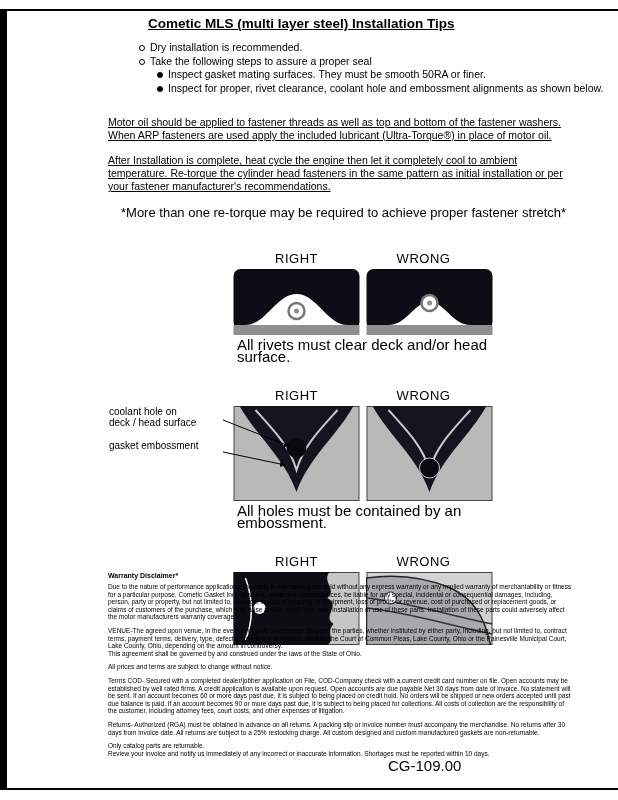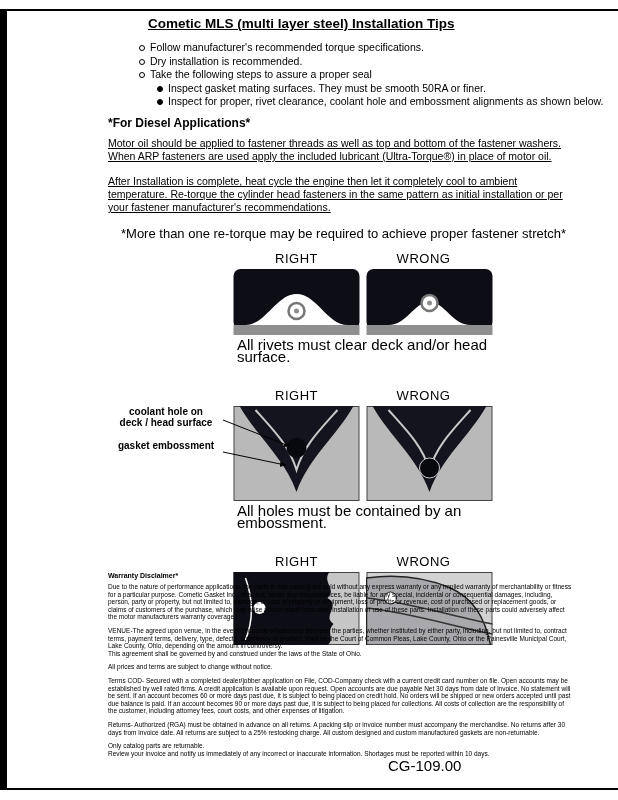--- a/index.html
+++ b/index.html
@@ -35,64 +35,59 @@
   .dnote { font-size: 13px; margin: 2px 0 0 13px; }
   
   .diagrams { position: absolute; left: 233px; top: 226px; width: 262px; }
   .drow { margin-bottom: 0; margin-top: 25px; }
   .dlabels { display: flex; margin-bottom: 3px; }
   .dlabels span { width: 127px; text-align: center; font-size: 13px; letter-spacing: 0.5px; }
   .dpanels { display: flex; gap: 6px; position: relative; }
   .dpanels svg.panel { display: block; }
   .caption { font-size: 15px; line-height: 12px; margin: 4px 0 9px 4px; }
   .caption.wide { width: 218px; }
-  .callout { position: absolute; left: -124px; width: 114px; text-align: center; font-size: 10px; line-height: 11px; white-space: pre-line; font-weight: bold; }
+  .callout { position: absolute; left: -124px; width: 114px; text-align: left; font-size: 10px; line-height: 11px; white-space: pre-line; }
   .c1 { top: 0; }
   .c2 { top: 34px; }
   .arrows { position: absolute; left: -10px; top: 2px; pointer-events: none; }
   
   .warranty { position: absolute; left: 108px; top: 572px; width: 464px; }
   .warranty h3 { font-size: 7px; font-weight: bold; margin: 0 0 4px 0; }
   .warranty p { font-size: 6.5px; line-height: 7.6px; margin: 0 0 6px 0; white-space: pre-line; }
   
   .code { position: absolute; left: 388px; top: 757px; font-size: 15px; }
 </style>
 </head>
 <body>
 
 <div class="frame"></div>
 
 <section class="tips">
   <h1 class="title">Cometic MLS (multi layer steel) Installation Tips</h1>
   <div class="blist">
     <div class="brow">
       <span class="bm hollow"></span>
-      <span>Follow manufacturer's recommended torque specifications.</span>
-    </div>
-    <div class="brow">
-      <span class="bm hollow"></span>
       <span>Dry installation is recommended.</span>
     </div>
     <div class="brow">
       <span class="bm hollow"></span>
       <span>Take the following steps to assure a proper seal</span>
     </div>
     <div class="brow sub">
       <span class="bm solid"></span>
       <span>Inspect gasket mating surfaces.  They must be smooth 50RA or finer.</span>
     </div>
     <div class="brow sub">
       <span class="bm solid"></span>
       <span>Inspect for proper, rivet clearance, coolant hole and embossment alignments as shown below.</span>
     </div>
   </div>
 </section>
 
 <section class="diesel">
-  <h2 class="dh">*For Diesel Applications*</h2>
   <p class="dp">Motor oil should be applied to fastener threads as well as top and bottom of the fastener washers. When ARP fasteners are used apply the included lubricant (Ultra-Torque®) in place of motor oil.</p>
   <p class="dp">After Installation is complete, heat cycle the engine then let it completely cool to ambient temperature. Re-torque the cylinder head fasteners in the same pattern as initial installation or per your fastener manufacturer's recommendations.</p>
   <p class="dnote">*More than one re-torque may be required to achieve proper fastener stretch*</p>
 </section>
 
 <section class="diagrams">
 
   <div class="drow">
     <div class="dlabels">
       <span>RIGHT</span>

